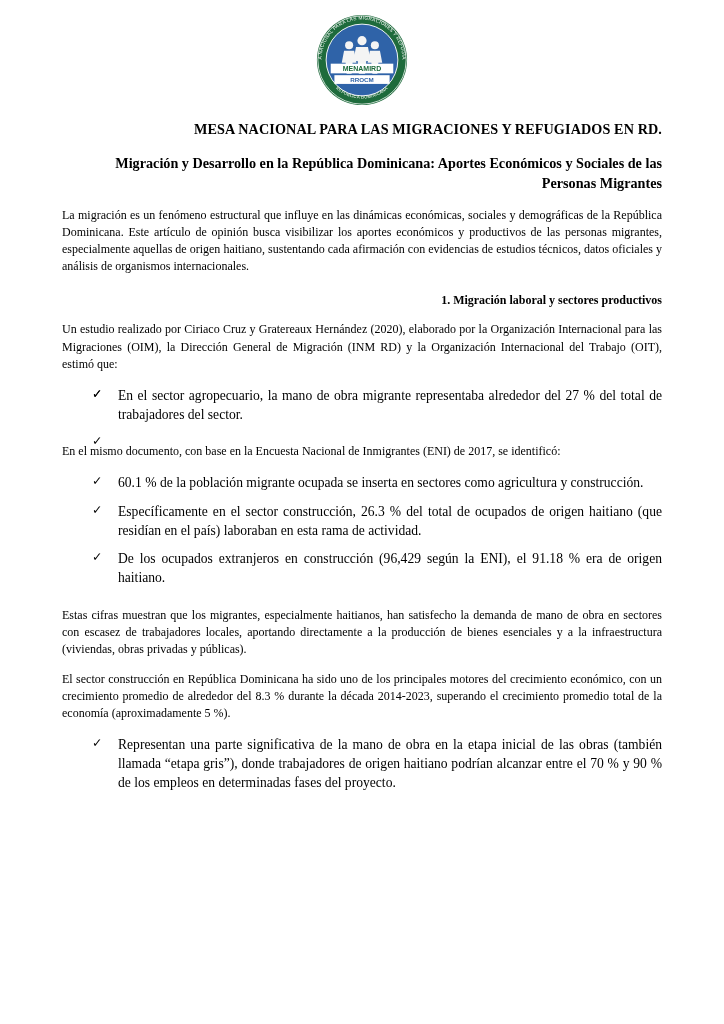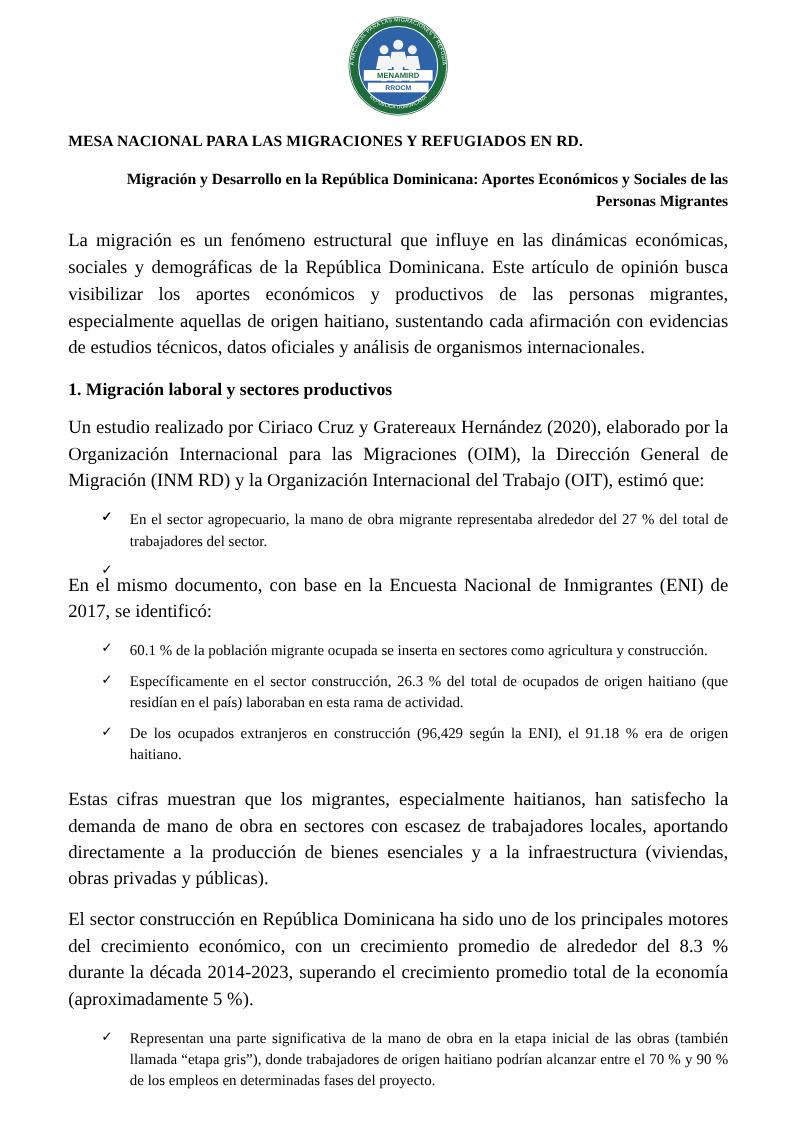--- a/index.html
+++ b/index.html
@@ -31,50 +31,51 @@
     margin-bottom: 14px;
   }
   .logo {
     width: 92px;
     height: 92px;
     position: relative;
   }
 
   
   .org-title {
-    text-align: left;
+    text-align: right;
     font-weight: bold;
     font-size: 14.2px;
     line-height: 1.28;
     letter-spacing: 0.1px;
     margin: 0 0 16px 0;
   }
   .org-title .line2 { display: block; }
 
   .doc-title {
     font-weight: bold;
     font-size: 14.2px;
     line-height: 1.38;
     margin: 0 0 14px 0;
     text-align: right;
   }
 
   
   p.body {
-    font-size: 17px;
+    font-size: 12px;
     line-height: 1.42;
     margin: 0 0 13px 0;
     text-align: justify;
     text-justify: inter-word;
   }
 
   .section-heading {
     font-weight: bold;
-    font-size: 16px;
+    font-size: 12px;
     margin: 18px 0 13px 0;
+    text-align: right;
   }
 
   
   ul.checklist {
     list-style: none;
     margin: 0 0 13px 0;
     padding: 0 0 0 30px;
   }
   ul.checklist li {
     position: relative;

